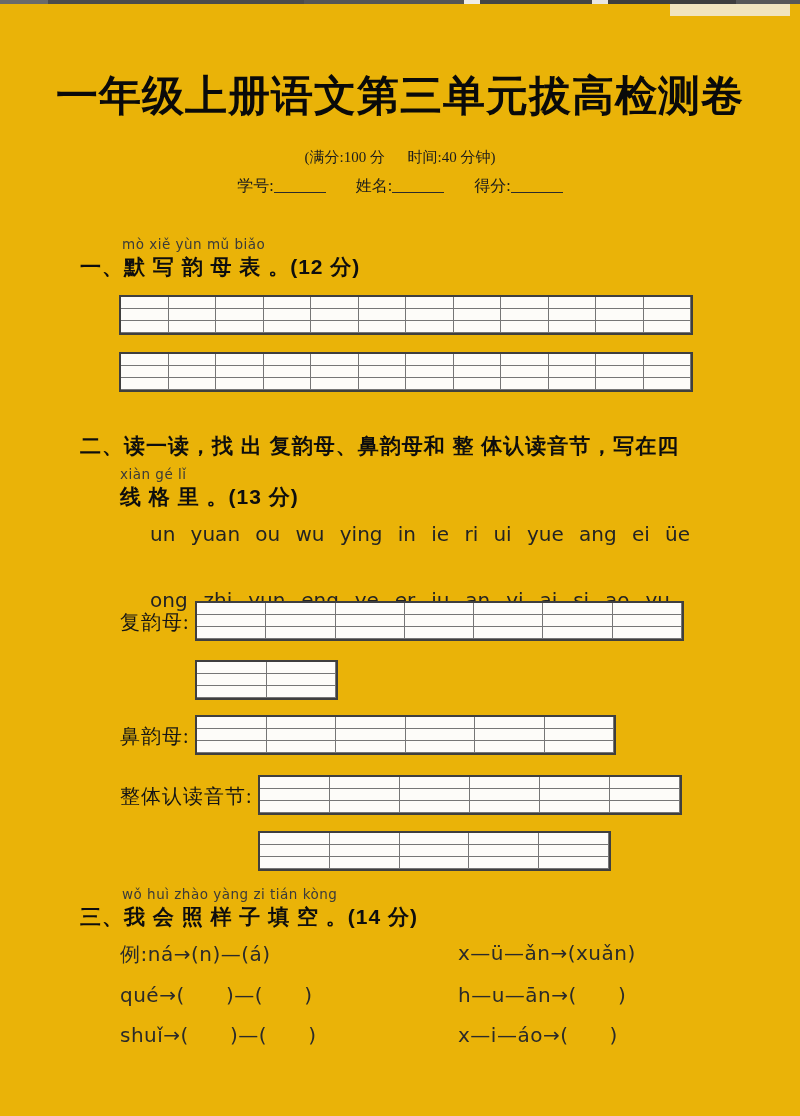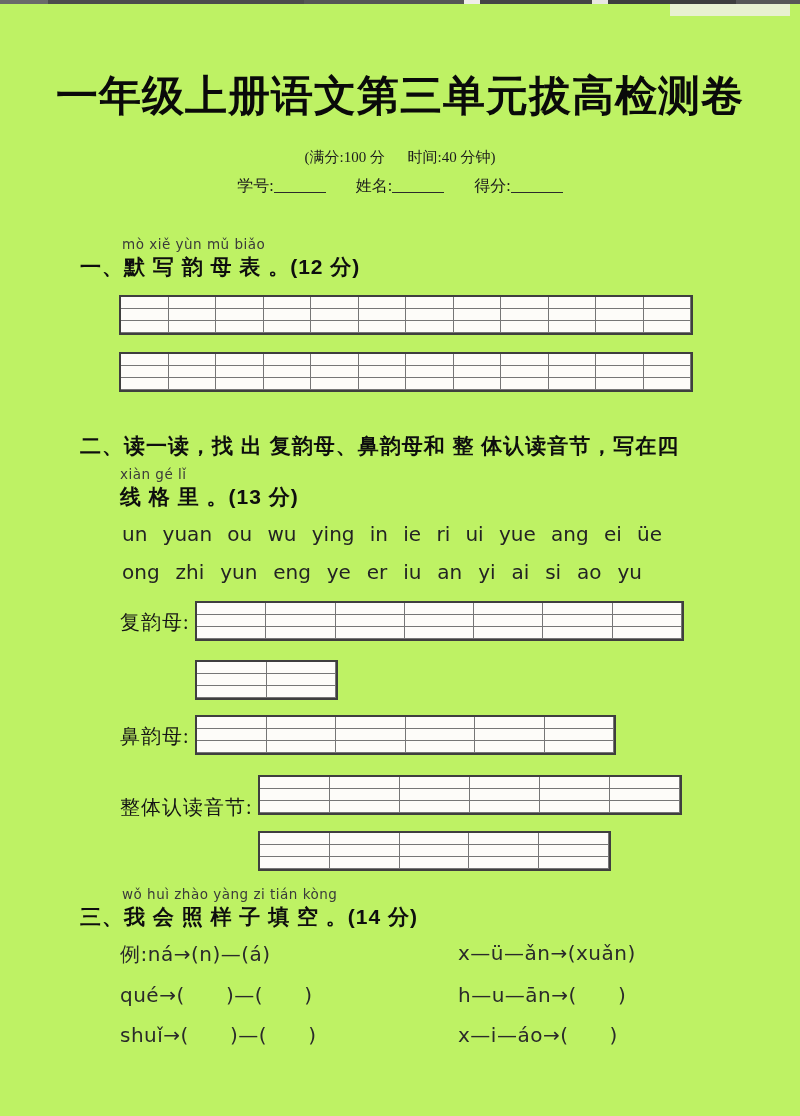--- a/index.html
+++ b/index.html
@@ -1,18 +1,18 @@
 <!DOCTYPE html>
 <html><head>
 <meta charset="utf-8">
 <style>
   html,body{margin:0;padding:0;}
   .page{
     position:relative; width:800px; height:1116px;
-    background:#bef264; overflow:hidden;
+    background:#eab308; overflow:hidden;
     font-family:"Liberation Sans", sans-serif;
     color:#161616;
   }
   .scan-bar{
     position:absolute; top:0; left:0; width:800px; height:4px;
     background:linear-gradient(90deg,
       #6a6a6a 0 6%, #4c4c4c 6% 38%, #565656 38% 58%,
       #efede9 58% 60%, #454545 60% 74%, #e9e7e2 74% 76%,
       #3e3e3e 76% 92%, #575757 92% 100%);
   }
@@ -54,21 +54,21 @@
     border:2px solid #3f3f3f; background:#fdfcf9;
   }
   .fourline .cell{
     height:11px;
     border-right:1px solid #767676;
     border-bottom:1px solid #767676;
   }
   .syl-row{
     position:absolute; display:flex; justify-content:space-between;
     font-family:"DejaVu Sans", sans-serif;
-    font-size:20px; color:#232323;
+    font-size:20px; color:#232323;margin-left:28px;
   }
   .grid-label{
     font-family:"Liberation Serif", serif;
     font-size:20px; color:#151515; letter-spacing:1px; white-space:pre;
   }
   .fill-item{
     font-family:"DejaVu Sans", sans-serif;
     font-size:20px; color:#2a2a2a; white-space:pre; letter-spacing:.5px;
   }
 </style>
@@ -181,21 +181,21 @@
       <span>ying</span>
       <span>in</span>
       <span>ie</span>
       <span>ri</span>
       <span>ui</span>
       <span>yue</span>
       <span>ang</span>
       <span>ei</span>
       <span>üe</span>
     </div>
-  <div class="syl-row" style="left:122px; top:560px; width:520px;">
+  <div class="syl-row" style="left:122px; top:588px; width:520px;">
       <span>ong</span>
       <span>zhi</span>
       <span>yun</span>
       <span>eng</span>
       <span>ye</span>
       <span>er</span>
       <span>iu</span>
       <span>an</span>
       <span>yi</span>
       <span>ai</span>
@@ -252,21 +252,21 @@
       <div class="cell"></div>
       <div class="cell"></div>
       <div class="cell"></div>
       <div class="cell"></div>
       <div class="cell"></div>
       <div class="cell"></div>
       <div class="cell"></div>
       <div class="cell"></div>
     </div>
 
-  <div class="abs grid-label" style="left:120px; top:783px;margin-top:11px;">整体认读音节:</div>
+  <div class="abs grid-label" style="left:120px; top:783px;">整体认读音节:</div>
   <div class="fourline" style="left: 258px; top: 775px; width: 420px; grid-template-columns: repeat(6, 1fr);">
       <div class="cell"></div>
       <div class="cell"></div>
       <div class="cell"></div>
       <div class="cell"></div>
       <div class="cell"></div>
       <div class="cell"></div>
       <div class="cell"></div>
       <div class="cell"></div>
       <div class="cell"></div>

